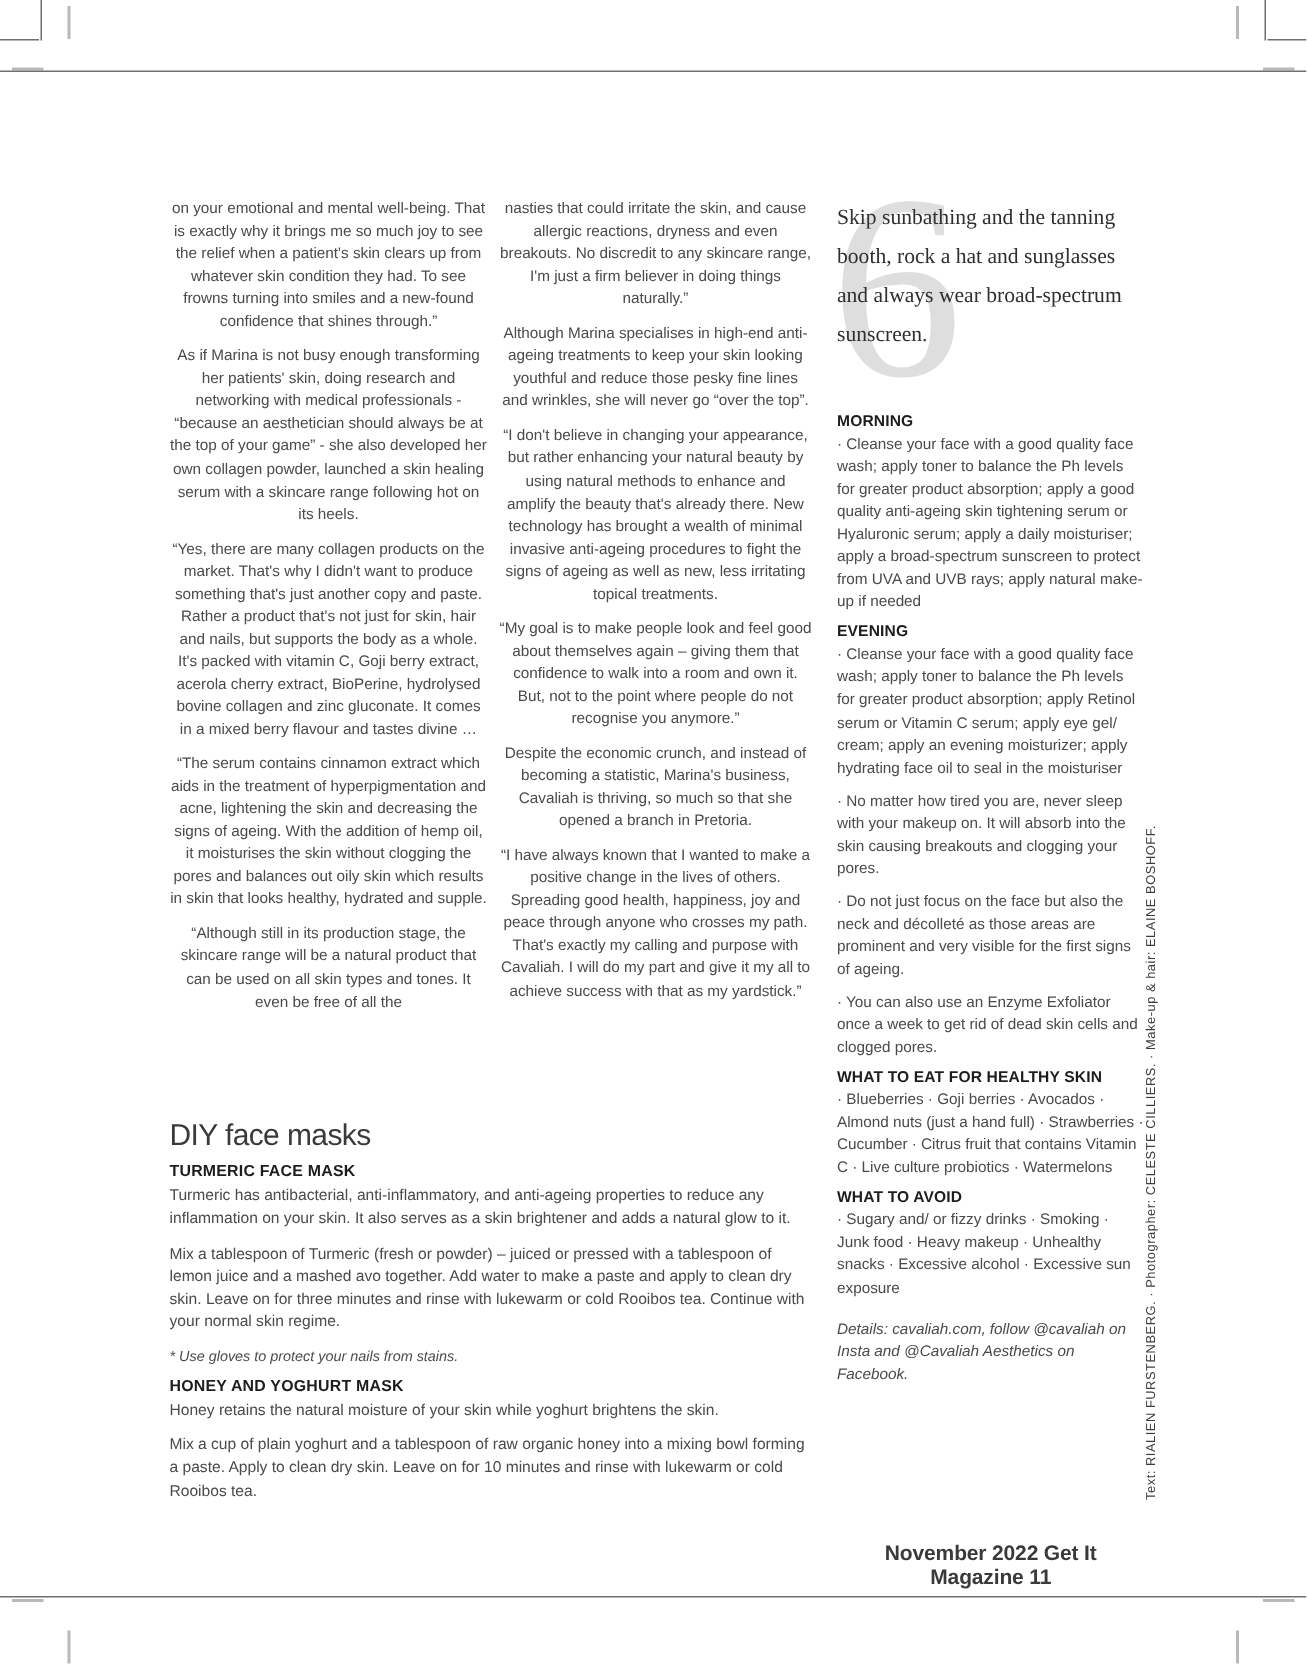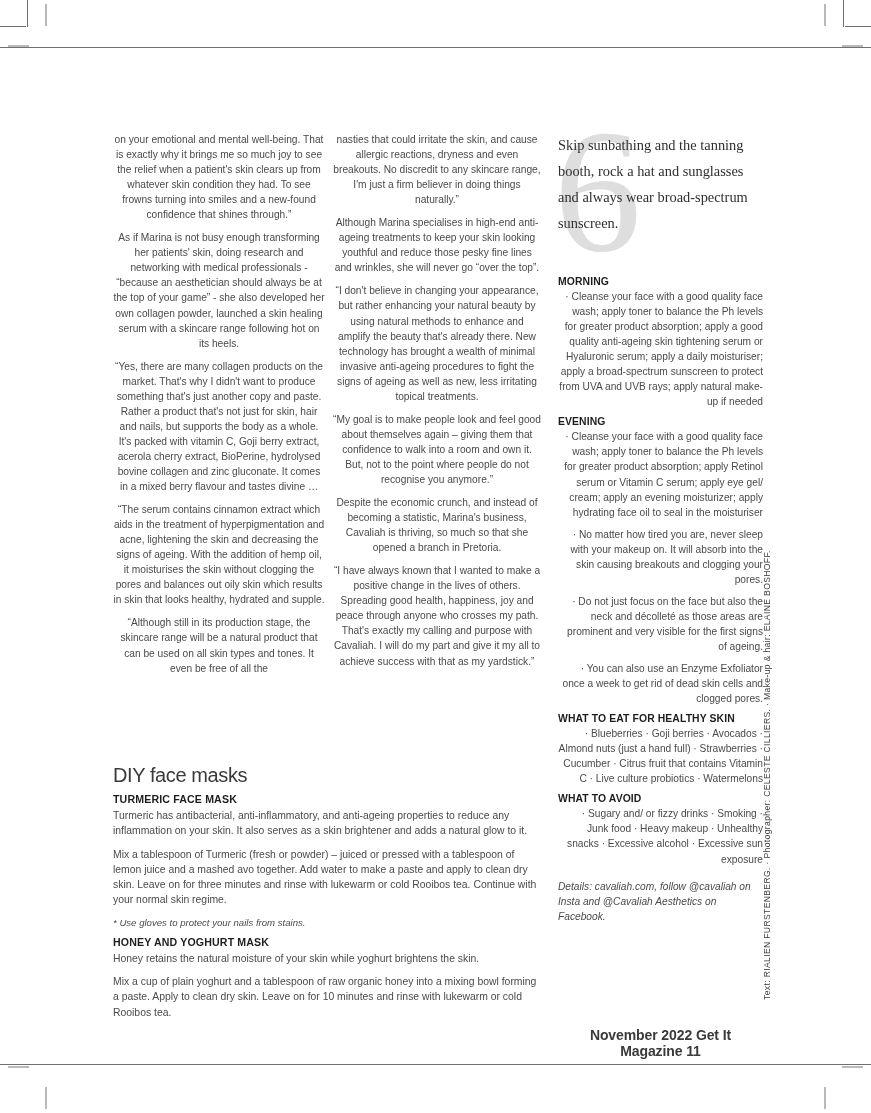--- a/index.html
+++ b/index.html
@@ -101,34 +101,33 @@
     font-weight: bold;
     color: #1d1d1d;
     letter-spacing: .1px;
     margin: 4px 0 2px 0;
   }
   .c3text {
     font-size: 10.2px;
     line-height: 15.05px;
     color: #4a4a4a;
     margin: 0 0 7px 0;
-    text-align: right;
   }
   .italic-note {
     font-style: italic;
     font-size: 10.2px;
     line-height: 15.05px;
     color: #4a4a4a;
     margin: 12px 0 4px 0;
   }
 
   
   #diy {
     position: absolute;
-    left: 113px; top: 764px; width: 425px;
+    left: 113px; top: 746px; width: 425px;
     color: #4a4a4a;
   }
   .diy-title {
     font-size: 20px;
     color: #3a3a3a;
     font-weight: 400;
     letter-spacing: -0.4px;
     margin: 0 0 4px 0;
   }
   .diy-sub {

